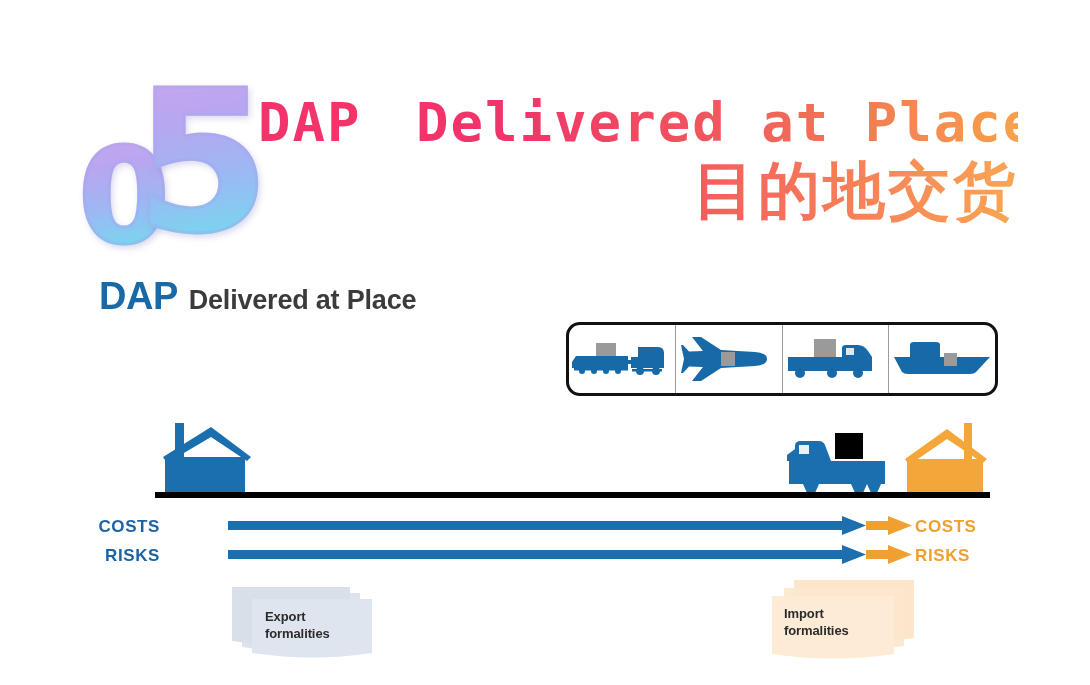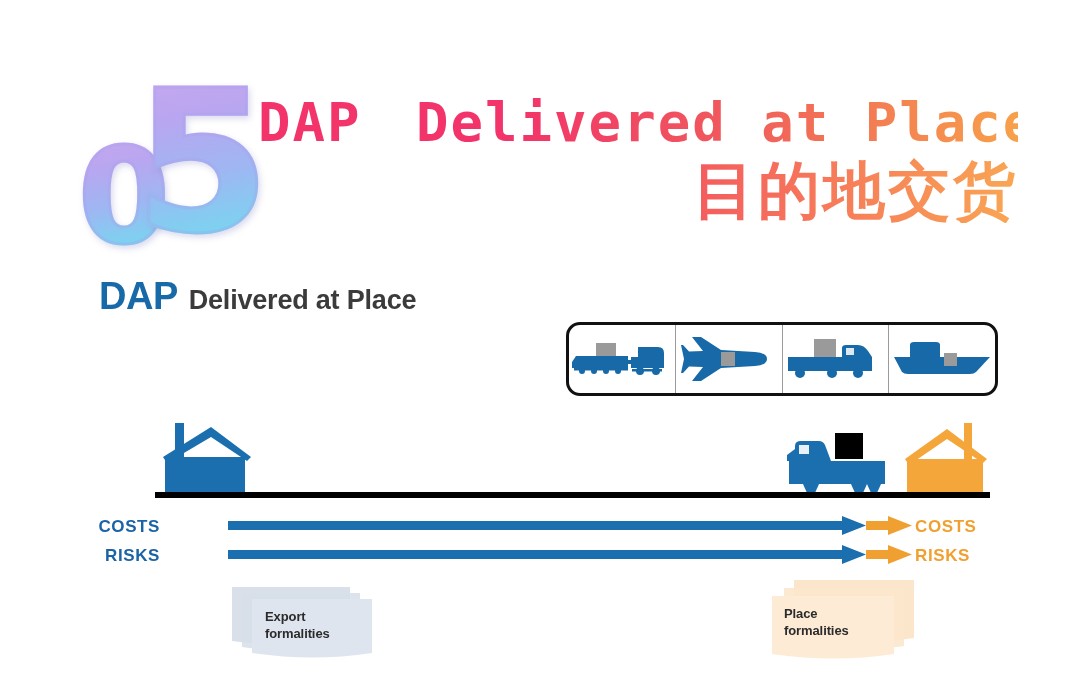--- a/index.html
+++ b/index.html
@@ -248,18 +248,18 @@
     </div>
   </div>
 
   <div class="forms import-forms">
     <svg width="160" height="88" viewBox="0 0 160 88">
       <path d="M36 2 L156 2 L156 60 Q96 69 36 60 Z" fill="#fbe2c2" opacity="0.85"></path>
       <path d="M26 10 L146 10 L146 68 Q86 77 26 68 Z" fill="#fce7cd" opacity="0.9"></path>
       <path d="M14 18 L136 18 L136 76 Q76 85 14 76 Z" fill="#fdebd6"></path>
     </svg>
     <div class="txt" style="left:26px;top:28px;">
-      <div>Place</div>
+      <div>Import</div>
       <div>formalities</div>
     </div>
   </div>
 
 </div>
 
 </body></html>

